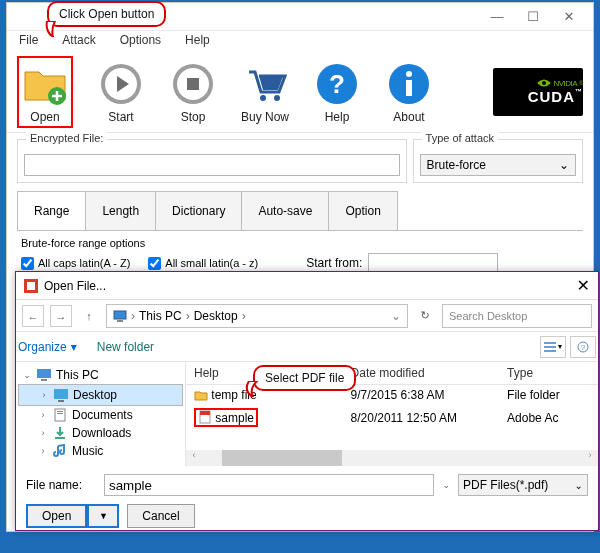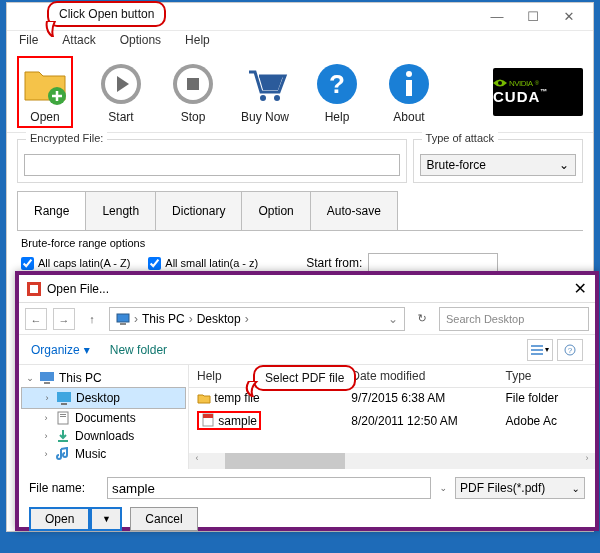--- a/index.html
+++ b/index.html
@@ -36,30 +36,30 @@
 .tabs-under { margin: 0 10px; border-top: 1px solid #bdbdbd; }
 
 .range { padding: 6px 14px; font-size: 12px; }
 .range .hdr { font-size: 11px; margin-bottom: 4px; }
 .range .row { display: flex; gap: 18px; }
 .cb { display: flex; align-items: center; gap: 4px; font-size: 11px; }
 .cb input { width: 13px; height: 13px; }
 .sf { display: flex; align-items: center; gap: 6px; margin-left: 30px; }
 .sf input { width: 130px; height: 20px; border: 1px solid #b6b6b6; }
 
-.dlg { position: absolute; top: 268px; left: 8px; width: 584px; height: 260px; background: #fff; border: 4px solid #701a75; box-shadow: 0 0 8px rgba(0,0,0,.3); z-index: 30; }
+.dlg { position: absolute; top: 268px; left: 8px; width: 584px; height: 260px; background: #fff; border: 1px solid #701a75; box-shadow: 0 0 8px rgba(0,0,0,.3); z-index: 30; }
 .dlg-tb { height: 28px; background: #fff; display: flex; align-items: center; justify-content: space-between; padding: 0 8px; border-bottom: 1px solid #dedede; }
 .dlg-tb .t { font-size: 12px; display: flex; align-items: center; gap: 6px; }
 .dlg-nav { height: 32px; display: flex; align-items: center; padding: 0 6px; gap: 6px; font-size: 12px; border-bottom: 1px solid #e5e5e5; }
 .arrow { width: 22px; height: 22px; border: 1px solid #ccc; display: flex; align-items: center; justify-content: center; color: #555; font-size: 11px; }
 .crumb { flex: 1; height: 24px; border: 1px solid #c0c0c0; display: flex; align-items: center; padding: 0 6px; gap: 2px; }
 .crumb .sep { color: #777; padding: 0 2px; }
 .search { width: 150px; height: 24px; border: 1px solid #c0c0c0; padding: 0 6px; color: #888; font-size: 11px; display: flex; align-items: center; }
 
-.dlg-bar { height: 30px; display: flex; align-items: center; justify-content: space-between; padding: 0 12px; font-size: 12px; }
+.dlg-bar { height: 30px; display: flex; align-items: center; justify-content: space-between; padding: 0 2px; font-size: 12px; }
 .org { color: #0066cc; display: flex; align-items: center; gap: 4px; }
 .vbtns { display: flex; gap: 4px; }
 .vbtns div { width: 26px; height: 22px; border: 1px solid #ccc; display: flex; align-items: center; justify-content: center; font-size: 11px; }
 .dlg-bar-border { border-bottom: 1px solid #e5e5e5; }
 
 .dlg-body { display: flex; height: 104px; }
 .tree { width: 170px; border-right: 1px solid #e5e5e5; padding: 4px 2px; font-size: 12px; overflow: hidden; }
 .tree .ti { display: flex; align-items: center; gap: 4px; padding: 2px 4px; }
 .tree .ti.sel { background: #cde8ff; }
 .tree .exp { width: 10px; font-size: 9px; color: #666; text-align: center; }
@@ -80,21 +80,21 @@
 .btn { height: 24px; border: 1px solid #9a9a9a; background: #efefef; font-size: 12px; padding: 0 14px; display: flex; align-items: center; }
 .btn.primary { border: 2px solid #1a76d2; }
 .split { width: 18px; border-left: 1px solid #9a9a9a; display: flex; align-items: center; justify-content: center; }
 
 .copy { position: absolute; bottom: 4px; left: 10px; font-size: 11px; color: #333; }
 
 
 svg { display: block; }
 
 
-.nvidia { width: 90px; height: 48px; background: #000; border-radius: 2px; display: flex; flex-direction: column; align-items: flex-start; justify-content: center; color: #fff; font-size: 8px; margin-left: auto; }
+.nvidia { width: 90px; height: 48px; background: #000; border-radius: 2px; display: flex; flex-direction: column; align-items: flex-end; justify-content: center; color: #fff; font-size: 8px; margin-left: auto; }
 .nvidia .eye { color: #76b900; letter-spacing: -0.5px; display: flex; align-items: center; gap: 2px; }
 .nvidia .eye svg { display: inline-block; }
 .nvidia .cuda { font-size: 15px; font-weight: bold; letter-spacing: 1px; }
 </style>
 </head>
 <body>
 
 <div class="app">
 
   <div class="callout c1">
@@ -198,22 +198,22 @@
         <span>Brute-force</span>
         <span>⌄</span>
       </div>
     </div>
   </div>
 
   <div class="tabs">
     <div class="on">Range</div>
     <div>Length</div>
     <div>Dictionary</div>
+    <div>Auto-save</div>
     <div>Option</div>
-    <div>Auto-save</div>
   </div>
   <div class="tabs-under"></div>
 
   <div class="range">
     <div class="hdr">Brute-force range options</div>
     <div class="row">
       <label class="cb">
           <input type="checkbox" checked="" style="">
           <span>All caps latin(A - Z)</span>
         </label>

